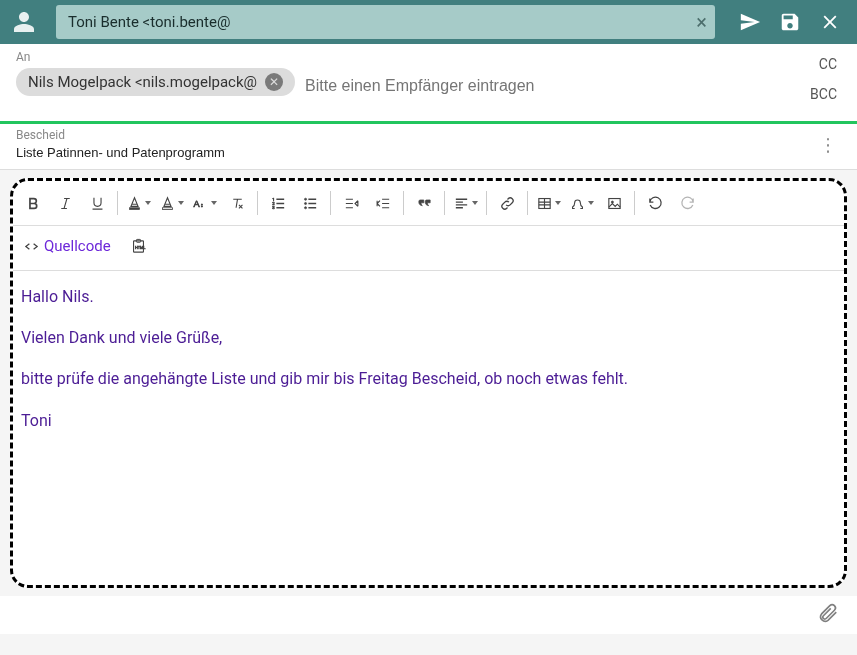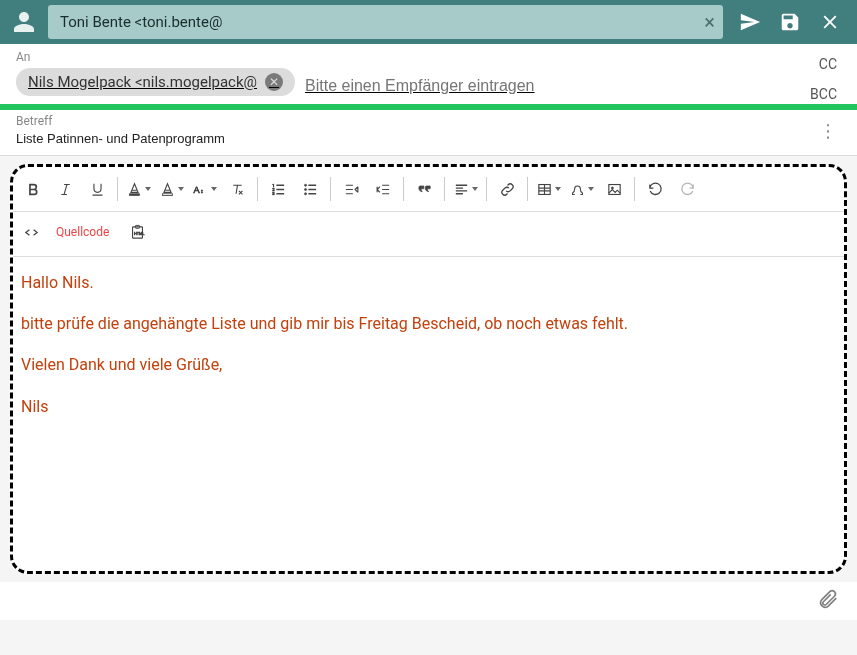--- a/index.html
+++ b/index.html
@@ -9,21 +9,21 @@
     width: 857px;
     height: 655px;
     overflow: hidden;
   }
   .header-bar {
     display: flex;
     align-items: center;
     background: #417f7f;
     height: 44px;
     padding: 0 10px;
-    gap: 10px;
+    gap: 18px;
   }
   .avatar-icon {
     width: 28px;
     height: 28px;
     display: flex;
     align-items: center;
     justify-content: center;
     color: #fff;
   }
   .avatar-icon svg { width: 24px; height: 24px; fill: #e8f0f0; }
@@ -57,36 +57,35 @@
     height: 22px;
     display: flex;
     align-items: center;
     justify-content: center;
     color: #fff;
     cursor: pointer;
   }
   .header-icons .hicon svg { width: 22px; height: 22px; fill: #fff; }
 
   .field-block {
-    padding: 6px 16px 2px 16px;
-    border-bottom: 6px solid #22c55e;
+    padding: 6px 16px 19px 16px;
+    border-bottom: 3px solid #22c55e;
     background: #fff;
     position: relative;
   }
   .field-label {
     color: #888;
     font-size: 12px;
   }
   .to-row {
     display: flex;
     align-items: center;
     gap: 10px;
     margin-top: 4px;
     margin-bottom: 6px;
-    text-decoration: underline;
   }
   .recipient-chip {
     background: #dcdcdc;
     border-radius: 14px;
     padding: 5px 12px;
     font-size: 15px;
     color: #333;
     display: flex;
     align-items: center;
     gap: 8px;
@@ -172,21 +171,21 @@
     align-items: center;
     justify-content: center;
     color: #444;
     cursor: pointer;
     border-radius: 3px;
     position: relative;
     padding: 0 4px;
   }
   .tbtn svg { width: 17px; height: 17px; fill: #444; stroke: #444; }
   .tbtn.bold svg { stroke-width: 0.5; }
-  .tbtn.textlabel { font-size: 12px; gap: 16px; padding: 0 6px; color:#ef4444; }
+  .tbtn.textlabel { font-size: 15px; gap: 4px; padding: 0 6px; color:#6d28d9; }
   .tbtn.textlabel svg { width:17px; height:17px; }
   .tsep {
     width: 1px;
     height: 24px;
     background: #ccc;
     margin: 0 4px;
   }
   .dropdown-caret {
     width: 0; height: 0;
     border-left: 3px solid transparent;
@@ -197,21 +196,21 @@
   .toolbar-row2 {
     display: flex;
     padding: 4px 4px 8px 4px;
     border-bottom: 1px solid #ddd;
     gap: 6px;
   }
 
   .body-content {
     padding: 14px 8px;
     font-size: 16px;
-    color: #c2410c;
+    color: #4c1d95;
     line-height: 1.45;
     flex: 1;
     outline: none;
   }
   .body-content p { margin-bottom: 18px; }
 
   .footer {
     display: flex;
     justify-content: flex-end;
     padding: 6px 18px;
@@ -263,21 +262,21 @@
     <div class="recipient-chip">
       <span>Nils Mogelpack &lt;nils.mogelpack@</span>
       <span class="chip-x">✕</span>
     </div>
     <input class="recipient-input" placeholder="Bitte einen Empfänger eintragen" style="">
   </div>
 </div>
 
 <div class="subject-row">
   <div class="subject-col">
-    <div class="field-label">Betreff</div>
+    <div class="field-label">Bescheid</div>
     <input class="subject-field" value="Liste Patinnen- und Patenprogramm" style="">
   </div>
   <div class="more-btn">⋮</div>
 </div>
 
 <div class="editor-area">
 
   <div class="toolbar">
     <div class="tbtn bold">
         <svg viewBox="0 0 24 24">
@@ -413,23 +412,23 @@
       <svg viewBox="0 0 24 24">
           <rect x="5" y="4" width="14" height="16" fill="none" stroke-width="1.6" rx="1"></rect>
           <rect x="9" y="2" width="6" height="4" fill="none" stroke-width="1.4" rx="1"></rect>
           <text x="7" y="16" font-size="5.5" fill="#444" font-family="sans-serif">HTML</text>
         </svg>
     </div>
   </div>
 
   <div class="body-content" contenteditable="true" style="">
     <p>Hallo Nils.</p>
+    <p>Vielen Dank und viele Grüße,</p>
     <p>bitte prüfe die angehängte Liste und gib mir bis Freitag Bescheid, ob noch etwas fehlt.</p>
-    <p>Vielen Dank und viele Grüße,</p>
-    <p>Nils</p>
+    <p>Toni</p>
   </div>
 </div>
 
 <div class="footer">
   <div class="attach-icon">
     <svg viewBox="0 0 24 24">
         <path d="M21 11l-9 9a5 5 0 01-7-7l9-9a3.5 3.5 0 015 5l-9 9a2 2 0 01-3-3l8-8" fill="none" stroke="#808080" stroke-width="1.8"></path>
       </svg>
   </div>
 </div>

